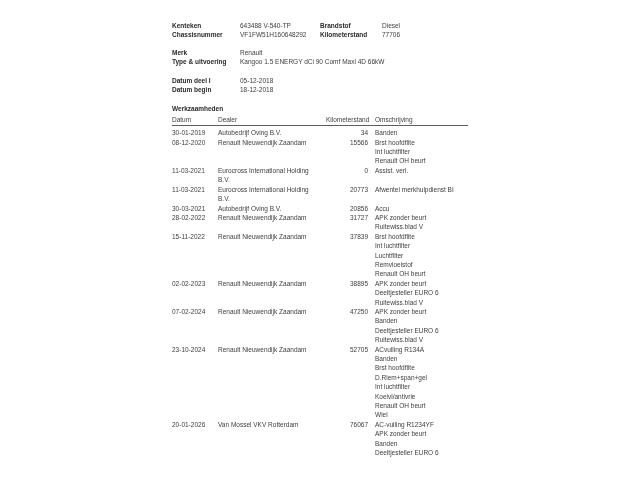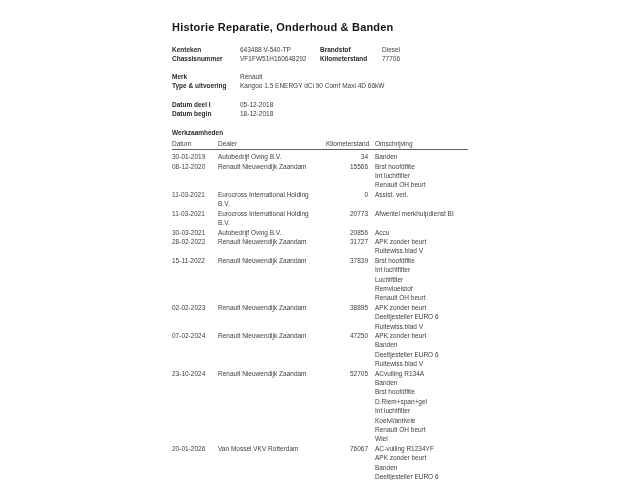--- a/index.html
+++ b/index.html
@@ -71,21 +71,20 @@
   .col-dealer {
     padding-right: 4px;
   }
   .om-line { display: block; }
 </style>
 </head>
 <body>
 
 <div class="sheet">
 
-  <h1 class="doc-title">Historie Reparatie, Onderhoud &amp; Banden</h1>
 
   <div class="info-4col">
     <span class="label">Kenteken</span>
     <span>643488 V-540-TP</span>
     <span class="label">Brandstof</span>
     <span>Diesel</span>
   </div>
   <div class="info-4col">
     <span class="label">Chassisnummer</span>
     <span>VF1FW51H160648292</span>

